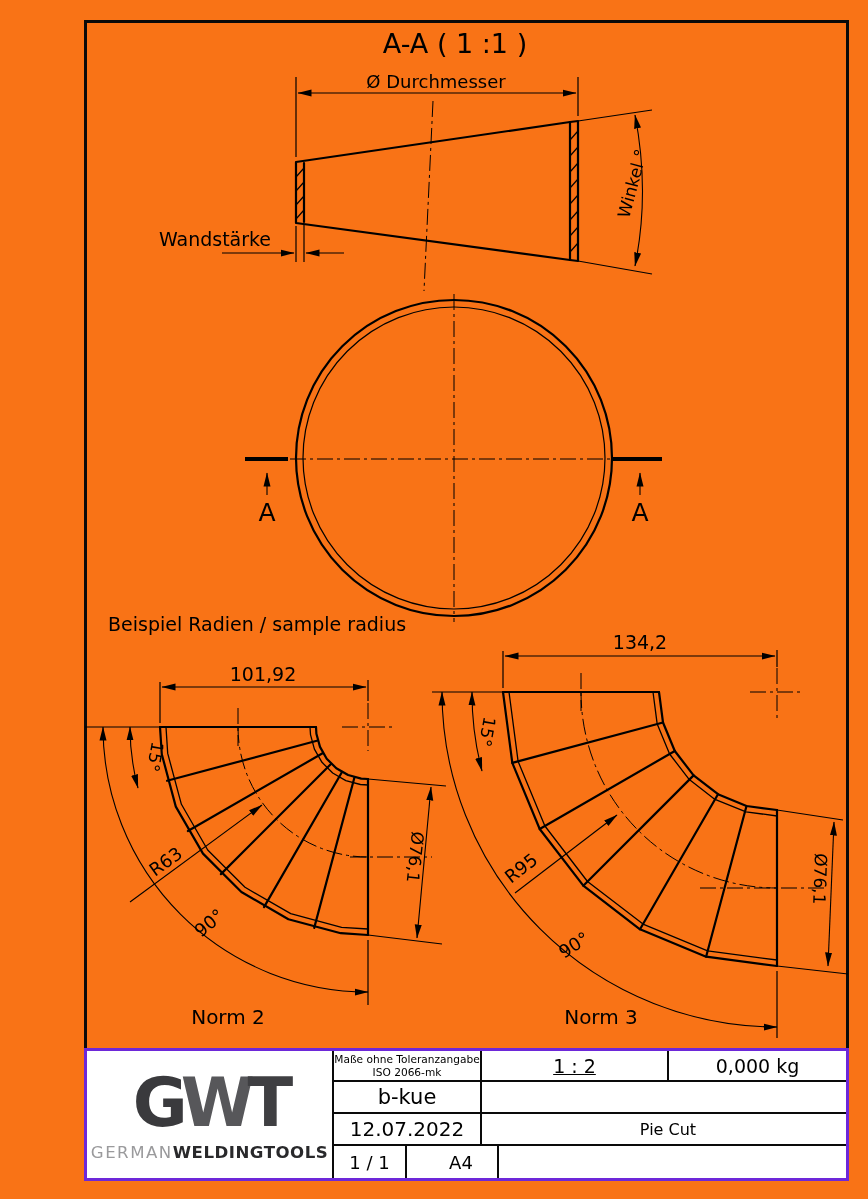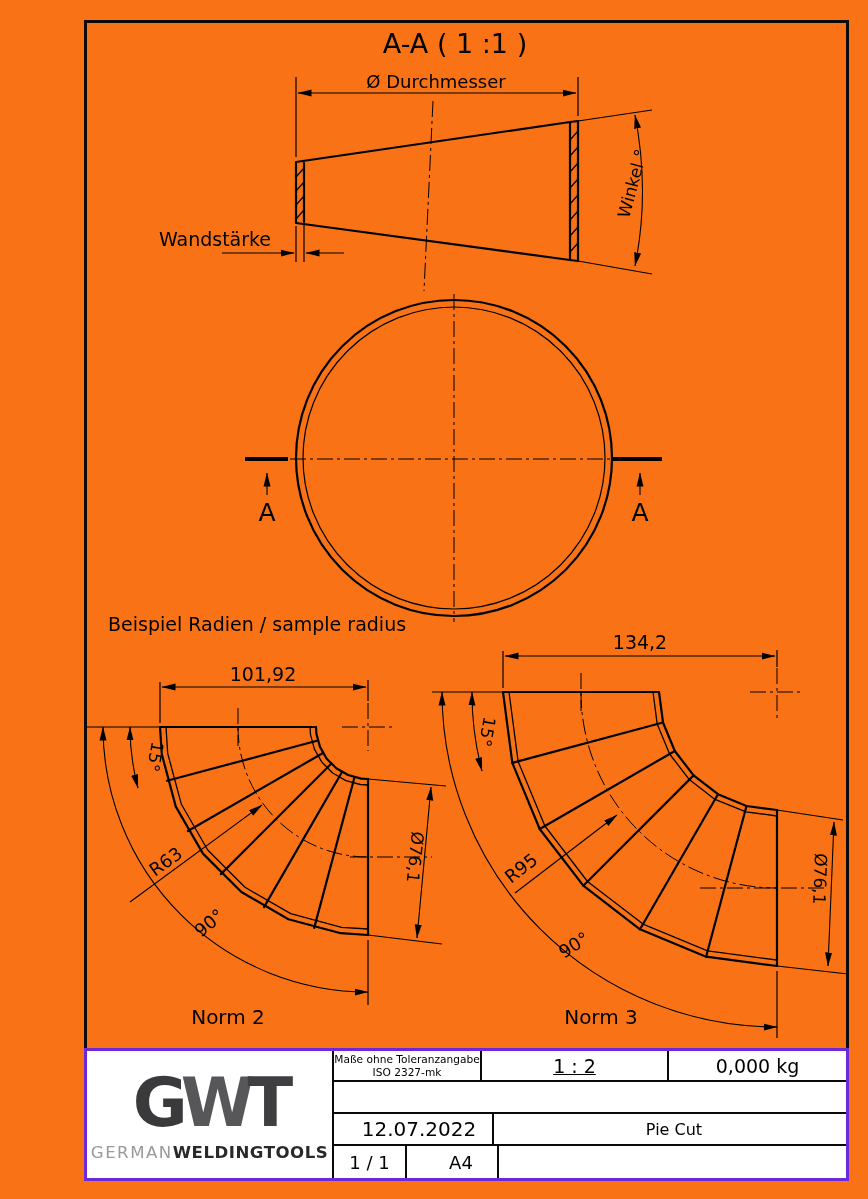--- a/index.html
+++ b/index.html
@@ -28,21 +28,21 @@
   .tb-right{flex:1;display:flex;flex-direction:column;}
   .tb-row{display:flex;border-top:2px solid #0a0a0a;}
   .tb-row:first-child{border-top:none;}
   .cell{display:flex;align-items:center;justify-content:center;text-align:center;}
   .br{border-right:2px solid #0a0a0a;}
   .r1{height:29px;} .r2{height:30px;} .r3{height:30px;} .r4{flex:1;}
   .tol{width:146px;font-size:10.6px;line-height:1.18;flex-direction:column;}
   .scale{width:185px;font-size:19px;text-decoration:underline;}
   .weight{flex:1;font-size:19px;}
   .author{width:146px;font-size:21px;}
-  .date{width:146px;font-size:20px;padding-left:12px;}
+  .date{width:146px;font-size:20px;}
   .ptitle{flex:1;font-size:16px;padding-left:8px;}
   .sheet{width:71px;font-size:18px;}
   .fmt{width:72px;font-size:18px;padding-left:18px;}
   .empty{flex:1;}
 </style>
 </head>
 <body>
 
 <div class="page">
   <div class="frame"></div>
@@ -209,26 +209,27 @@
 
   <div class="tblock">
     <div class="logo-cell">
       <div class="gwt"><span class="g">G</span><span class="w">W</span><span class="t">T</span></div>
       <div class="brand"><span class="b1">GERMAN</span><span class="b2">WELDING</span><span class="b3">TOOLS</span></div>
     </div>
     <div class="tb-right">
       <div class="tb-row r1">
         <div class="cell tol br">
           <div>Maße ohne Toleranzangabe</div>
-          <div>ISO 2327-mk</div>
+          <div>ISO 2066-mk</div>
         </div>
         <div class="cell scale br">1 : 2</div>
         <div class="cell weight">0,000 kg</div>
       </div>
       <div class="tb-row r2">
+        <div class="cell author br">b-kue</div>
         <div class="cell empty"></div>
       </div>
       <div class="tb-row r3">
         <div class="cell date br">12.07.2022</div>
         <div class="cell ptitle">Pie Cut</div>
       </div>
       <div class="tb-row r4">
         <div class="cell sheet br">1 / 1</div>
         <div class="cell fmt br">A4</div>
         <div class="cell empty"></div>

